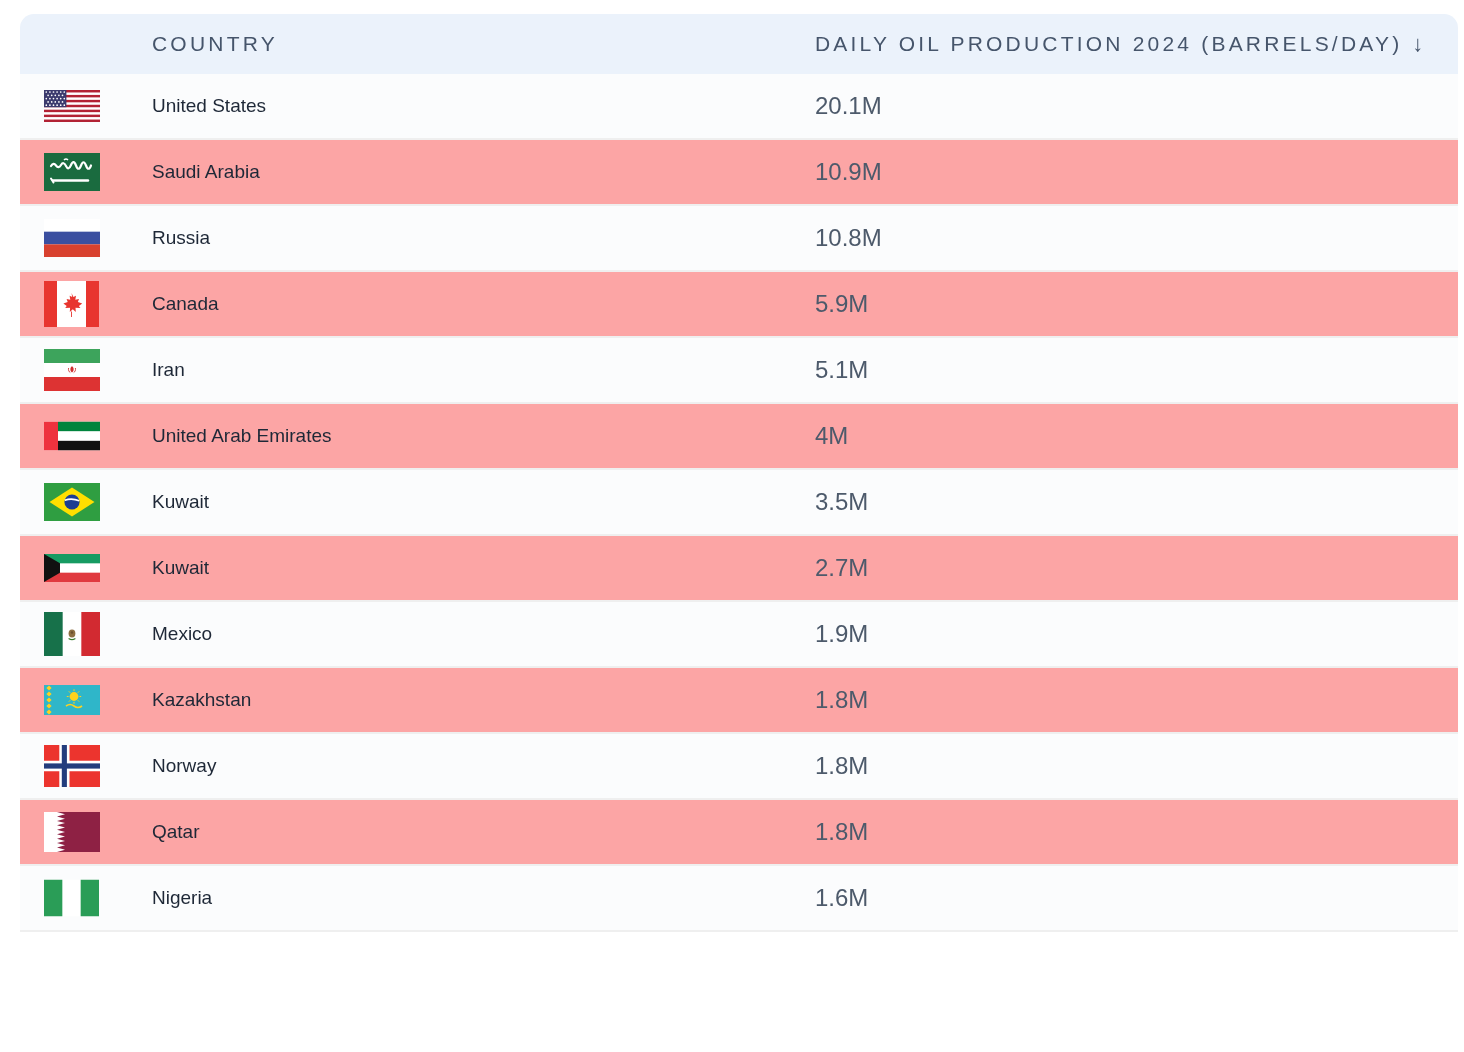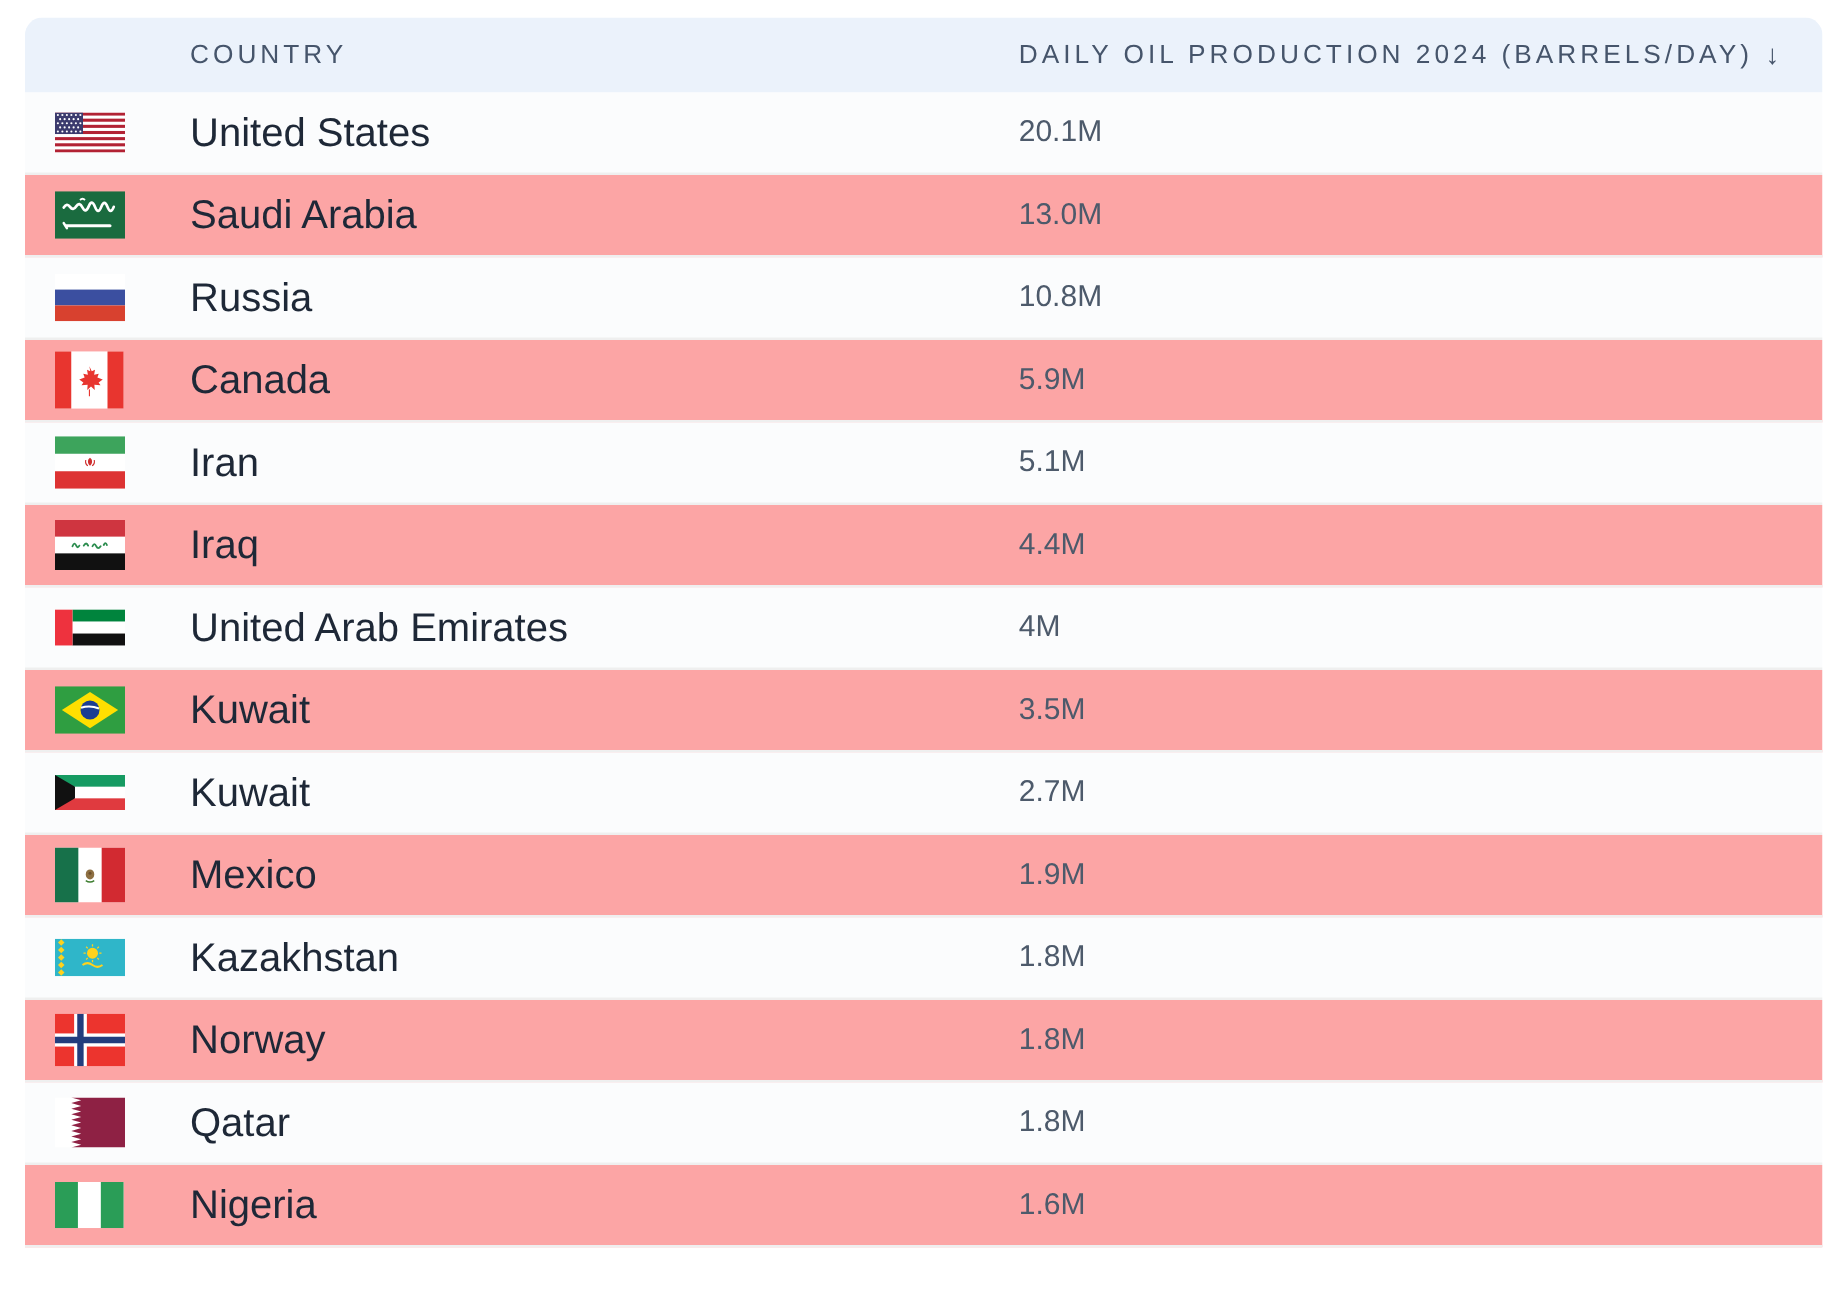--- a/index.html
+++ b/index.html
@@ -28,21 +28,21 @@
     border-bottom:2px solid #efefef;
   }
   .row:nth-child(odd){background:#fbfcfd;}
   .flag{
     position:absolute;left:24px;top:50%;transform:translateY(-50%);
     width:56px;display:flex;align-items:center;
   }
   .flag svg{display:block;}
   .country{
     position:absolute;left:132px;top:50%;transform:translateY(-50%);
-    font-size:32px;color:#1e2837;white-space:nowrap;
+    font-size:19px;color:#1e2837;white-space:nowrap;
   }
   .value{
     position:absolute;left:795px;top:50%;transform:translateY(-50%);
     font-size:24px;color:#4d5a6b;white-space:nowrap;
   }
 </style>
 </head>
 <body>
 
 <div class="table">
@@ -104,21 +104,21 @@
     <span class="flag">
           <svg width="56" height="38" viewBox="0 0 56 38">
             <rect width="56" height="38" fill="#1a6b3f"></rect>
             <path d="M7 13 q2.5 -4 5 -0.5 t5 -0.5 t5 1 t5 -1 t5 0.5 t5 0 t5 0 t5 0" stroke="#fff" stroke-width="2.2" fill="none" stroke-linecap="round"></path>
             <path d="M20 7 q2 -2 4 0" stroke="#fff" stroke-width="1.5" fill="none"></path>
             <path d="M9 27.5 h35" stroke="#fff" stroke-width="2.4" stroke-linecap="round"></path>
             <path d="M7 25.5 l2.5 4" stroke="#fff" stroke-width="2" stroke-linecap="round"></path>
           </svg>
         </span>
     <span class="country">Saudi Arabia</span>
-    <span class="value">13.0M</span>
+    <span class="value">10.9M</span>
   </div>
 
   <div class="row">
     <span class="flag">
           <svg width="56" height="38" viewBox="0 0 56 38">
             <rect width="56" height="38" fill="#ffffff"></rect>
             <rect y="12.67" width="56" height="12.67" fill="#3b4fa0"></rect>
             <rect y="25.33" width="56" height="12.67" fill="#d8412f"></rect>
           </svg>
         </span>
@@ -147,32 +147,20 @@
             <rect width="56" height="14" fill="#3da45c"></rect>
             <rect y="28" width="56" height="14" fill="#dd3333"></rect>
             <path d="M28 17.2c2 1.3 2.4 4.4 0 6.4c-2.4-2-2-5.1 0-6.4z" fill="#cf2e2e"></path>
             <path d="M24.6 19c-.5 2.2.4 3.8 1.7 4.6 M31.4 19c.5 2.2-.4 3.8-1.7 4.6" stroke="#cf2e2e" stroke-width="0.9" fill="none"></path>
           </svg>
         </span>
     <span class="country">Iran</span>
     <span class="value">5.1M</span>
   </div>
 
-  <div class="row">
-    <span class="flag">
-          <svg width="56" height="40" viewBox="0 0 56 40">
-            <rect width="56" height="40" fill="#ffffff"></rect>
-            <rect width="56" height="13.3" fill="#cf3540"></rect>
-            <rect y="26.7" width="56" height="13.3" fill="#111111"></rect>
-            <path d="M14 21 q1.5 -4 3 -0.5 q1 2.5 2.5 0 M23 20.5 q2 -3.5 3.5 0 M30 21 q1.5 -3.5 3 0 q1.5 3 3.5 0 M39 20 q1.5 -3 2.5 0" stroke="#2b8c4e" stroke-width="1.5" fill="none" stroke-linecap="round"></path>
-          </svg>
-        </span>
-    <span class="country">Iraq</span>
-    <span class="value">4.4M</span>
-  </div>
 
 
   <div class="row">
     <span class="flag">
           <svg width="56" height="29" viewBox="0 0 56 29">
             <rect width="56" height="29" fill="#ffffff"></rect>
             <rect x="14" width="42" height="9.67" fill="#00843d"></rect>
             <rect x="14" y="19.33" width="42" height="9.67" fill="#111111"></rect>
             <rect width="14" height="29" fill="#ee323e"></rect>
           </svg>

